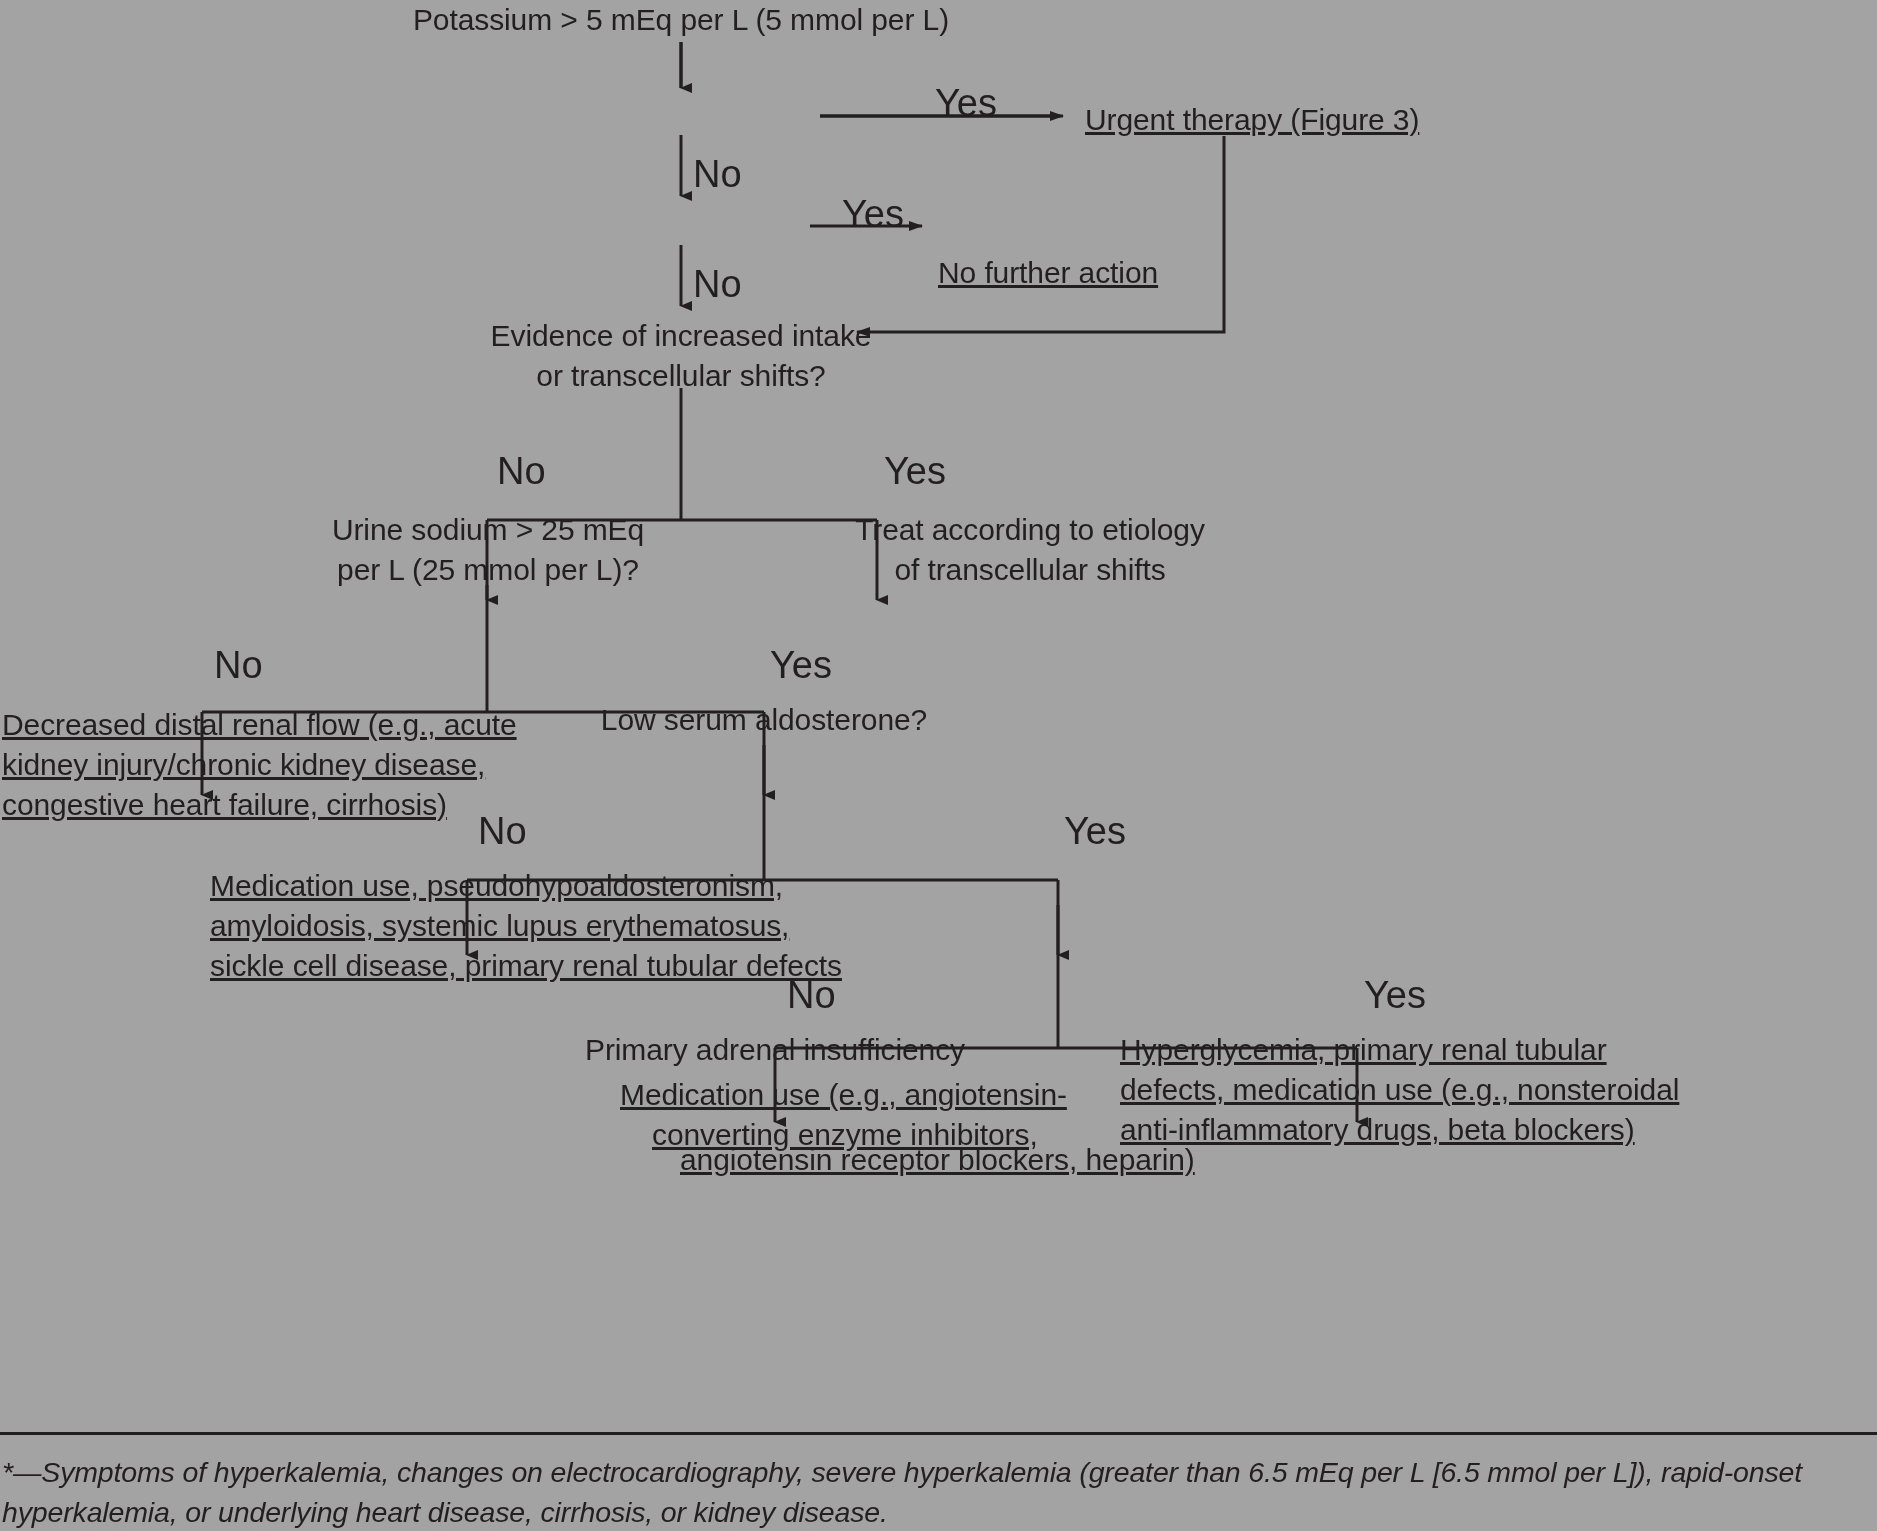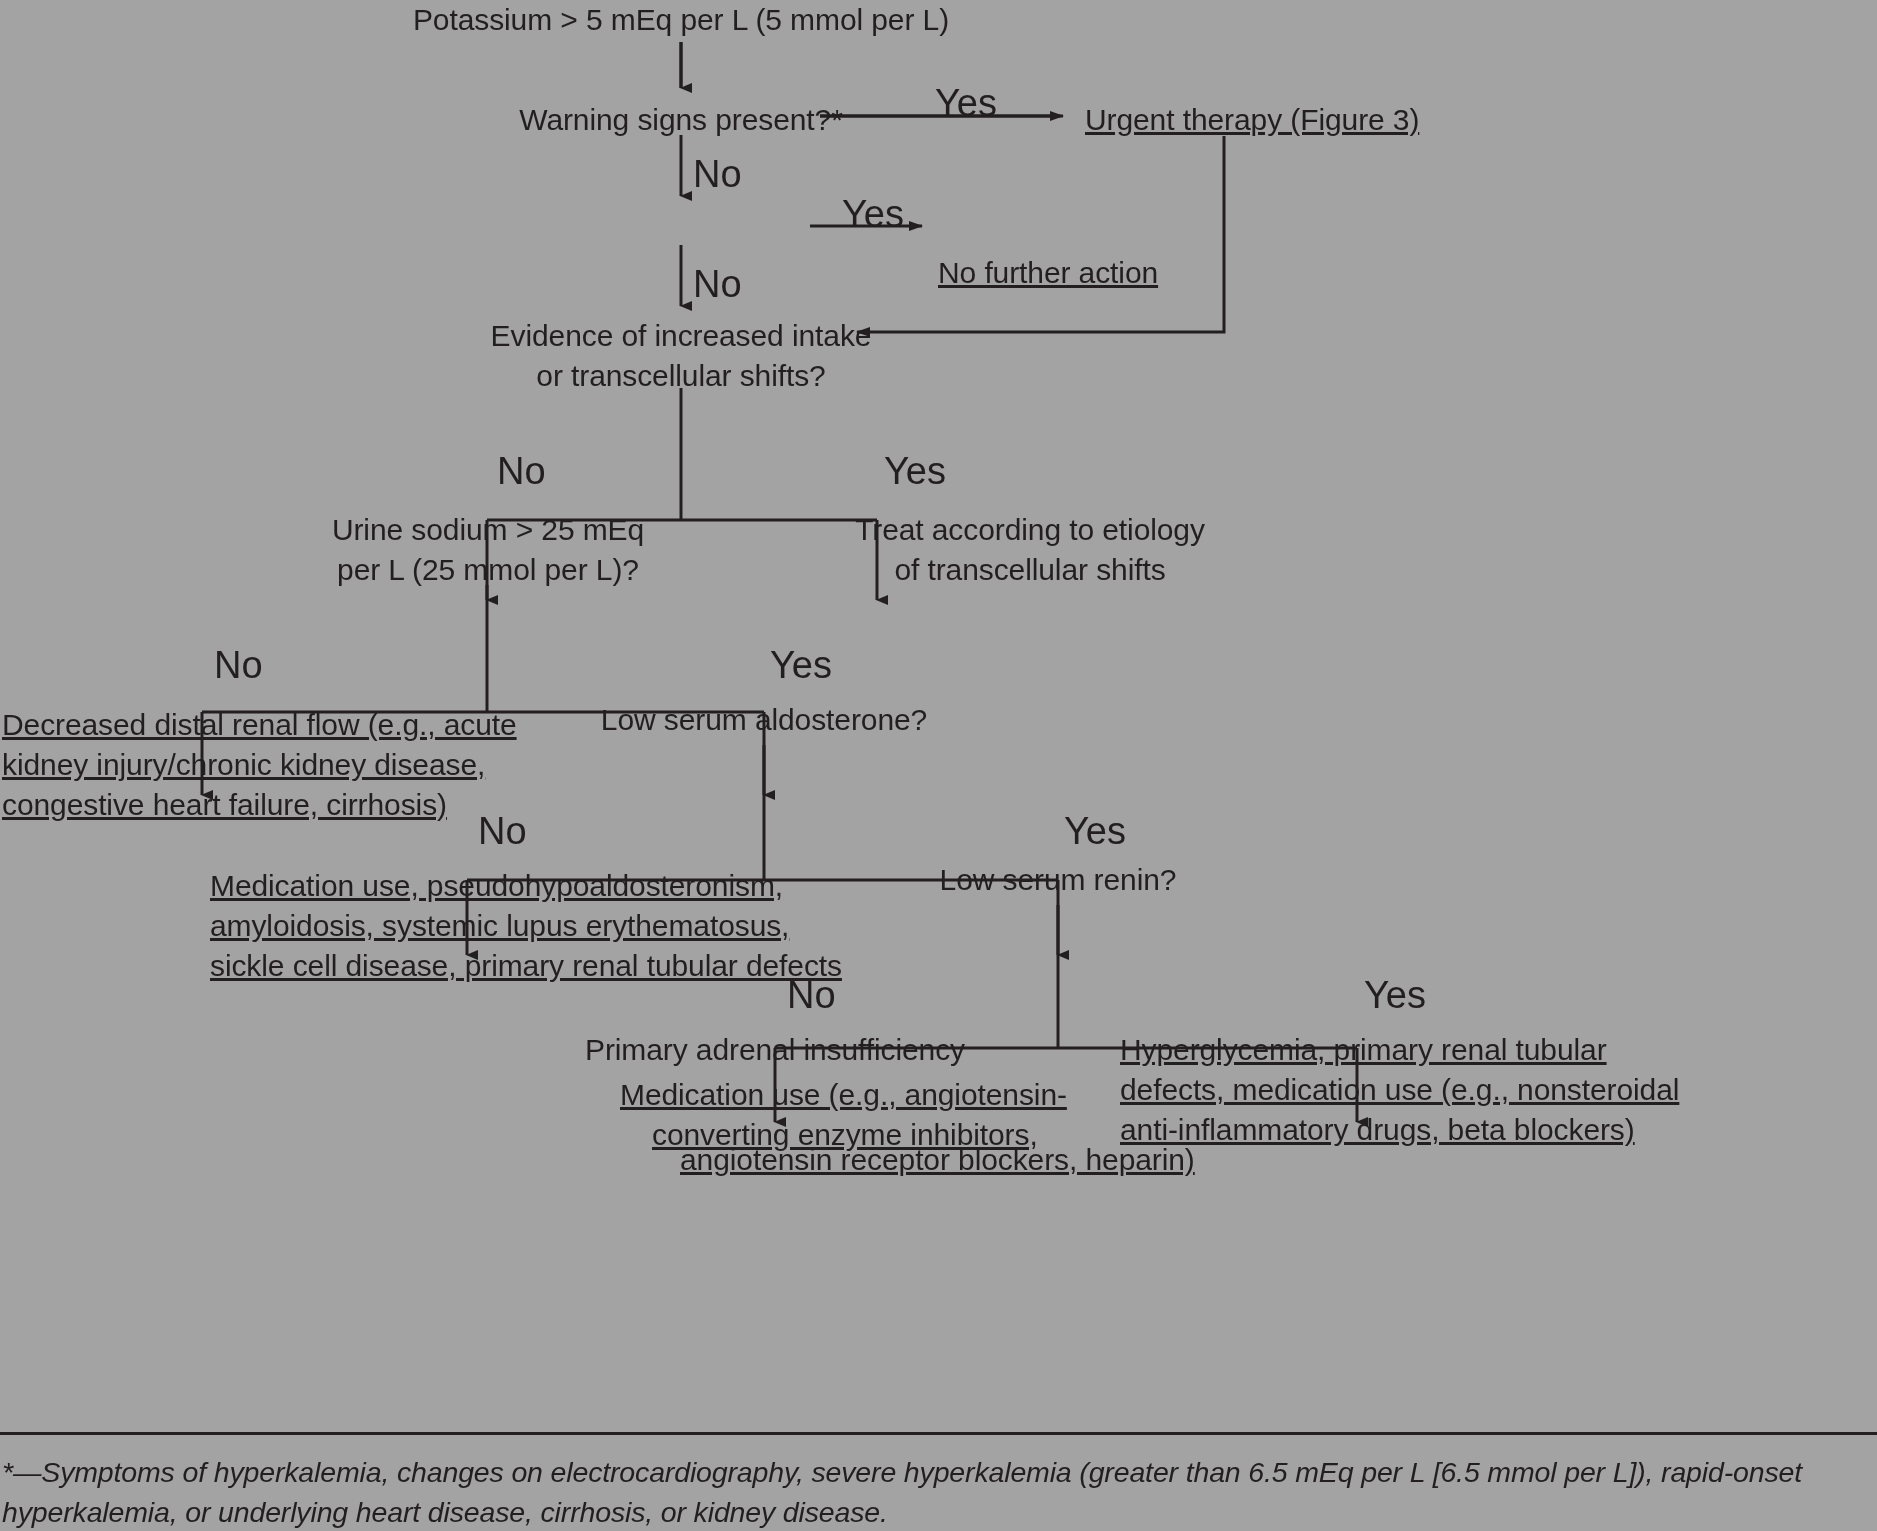--- a/index.html
+++ b/index.html
@@ -111,21 +111,20 @@
 
       <line x1="1058" y1="905" x2="1058" y2="1048"></line>
       <line x1="775" y1="1048" x2="1357" y2="1048"></line>
       <path d="M775,1048 L775,1122" marker-end="url(#arrowDown)"></path>
       <path d="M1357,1048 L1357,1122" marker-end="url(#arrowDown)"></path>
     </g>
   </svg>
 
   <div class="node center" style="left:331px; top:0px; width:700px;">Potassium &gt; 5 mEq per L (5 mmol per L)</div>
 
-  <div class="node center" style="left:381px; top:100px; width:600px;">Warning signs present?*</div>
 
   <div class="node left" style="left:1085px; top:100px; width:480px;">Urgent therapy (Figure 3)</div>
 
 
   <div class="node left" style="left:938px; top:210px; width:420px;margin-top:43px;">No further action</div>
 
   <div class="node center" style="left:381px; top:316px; width:600px;">Evidence of increased intake
 or transcellular shifts?</div>
 
   <div class="node center" style="left:202px; top:510px; width:572px;">Urine sodium &gt; 25 mEq
@@ -137,21 +136,20 @@
   <div class="node left" style="left:2px; top:705px; width:620px;">Decreased distal renal flow (e.g., acute
 kidney injury/chronic kidney disease,
 congestive heart failure, cirrhosis)</div>
 
   <div class="node center" style="left:464px; top:700px; width:600px;">Low serum aldosterone?</div>
 
   <div class="node left" style="left:210px; top:866px; width:760px;">Medication use, pseudohypoaldosteronism,
 amyloidosis, systemic lupus erythematosus,
 sickle cell disease, primary renal tubular defects</div>
 
-  <div class="node center" style="left:758px; top:860px; width:600px;">Low serum renin?</div>
 
   <div class="node center" style="left:545px; top:1030px; width:460px;">Primary adrenal insufficiency</div>
 
   <div class="node left" style="left:620px; top:1075px; width:470px;">Medication use (e.g., angiotensin-</div>
   <div class="node left" style="left:652px; top:1115px; width:470px;">converting enzyme inhibitors,</div>
   <div class="node left" style="left:652px; top:1140px; width:560px;margin-left:28px;">angiotensin receptor blockers, heparin)</div>
 
   <div class="node left" style="left:1120px; top:1030px; width:760px;">Hyperglycemia, primary renal tubular
 defects, medication use (e.g., nonsteroidal
 anti-inflammatory drugs, beta blockers)</div>

